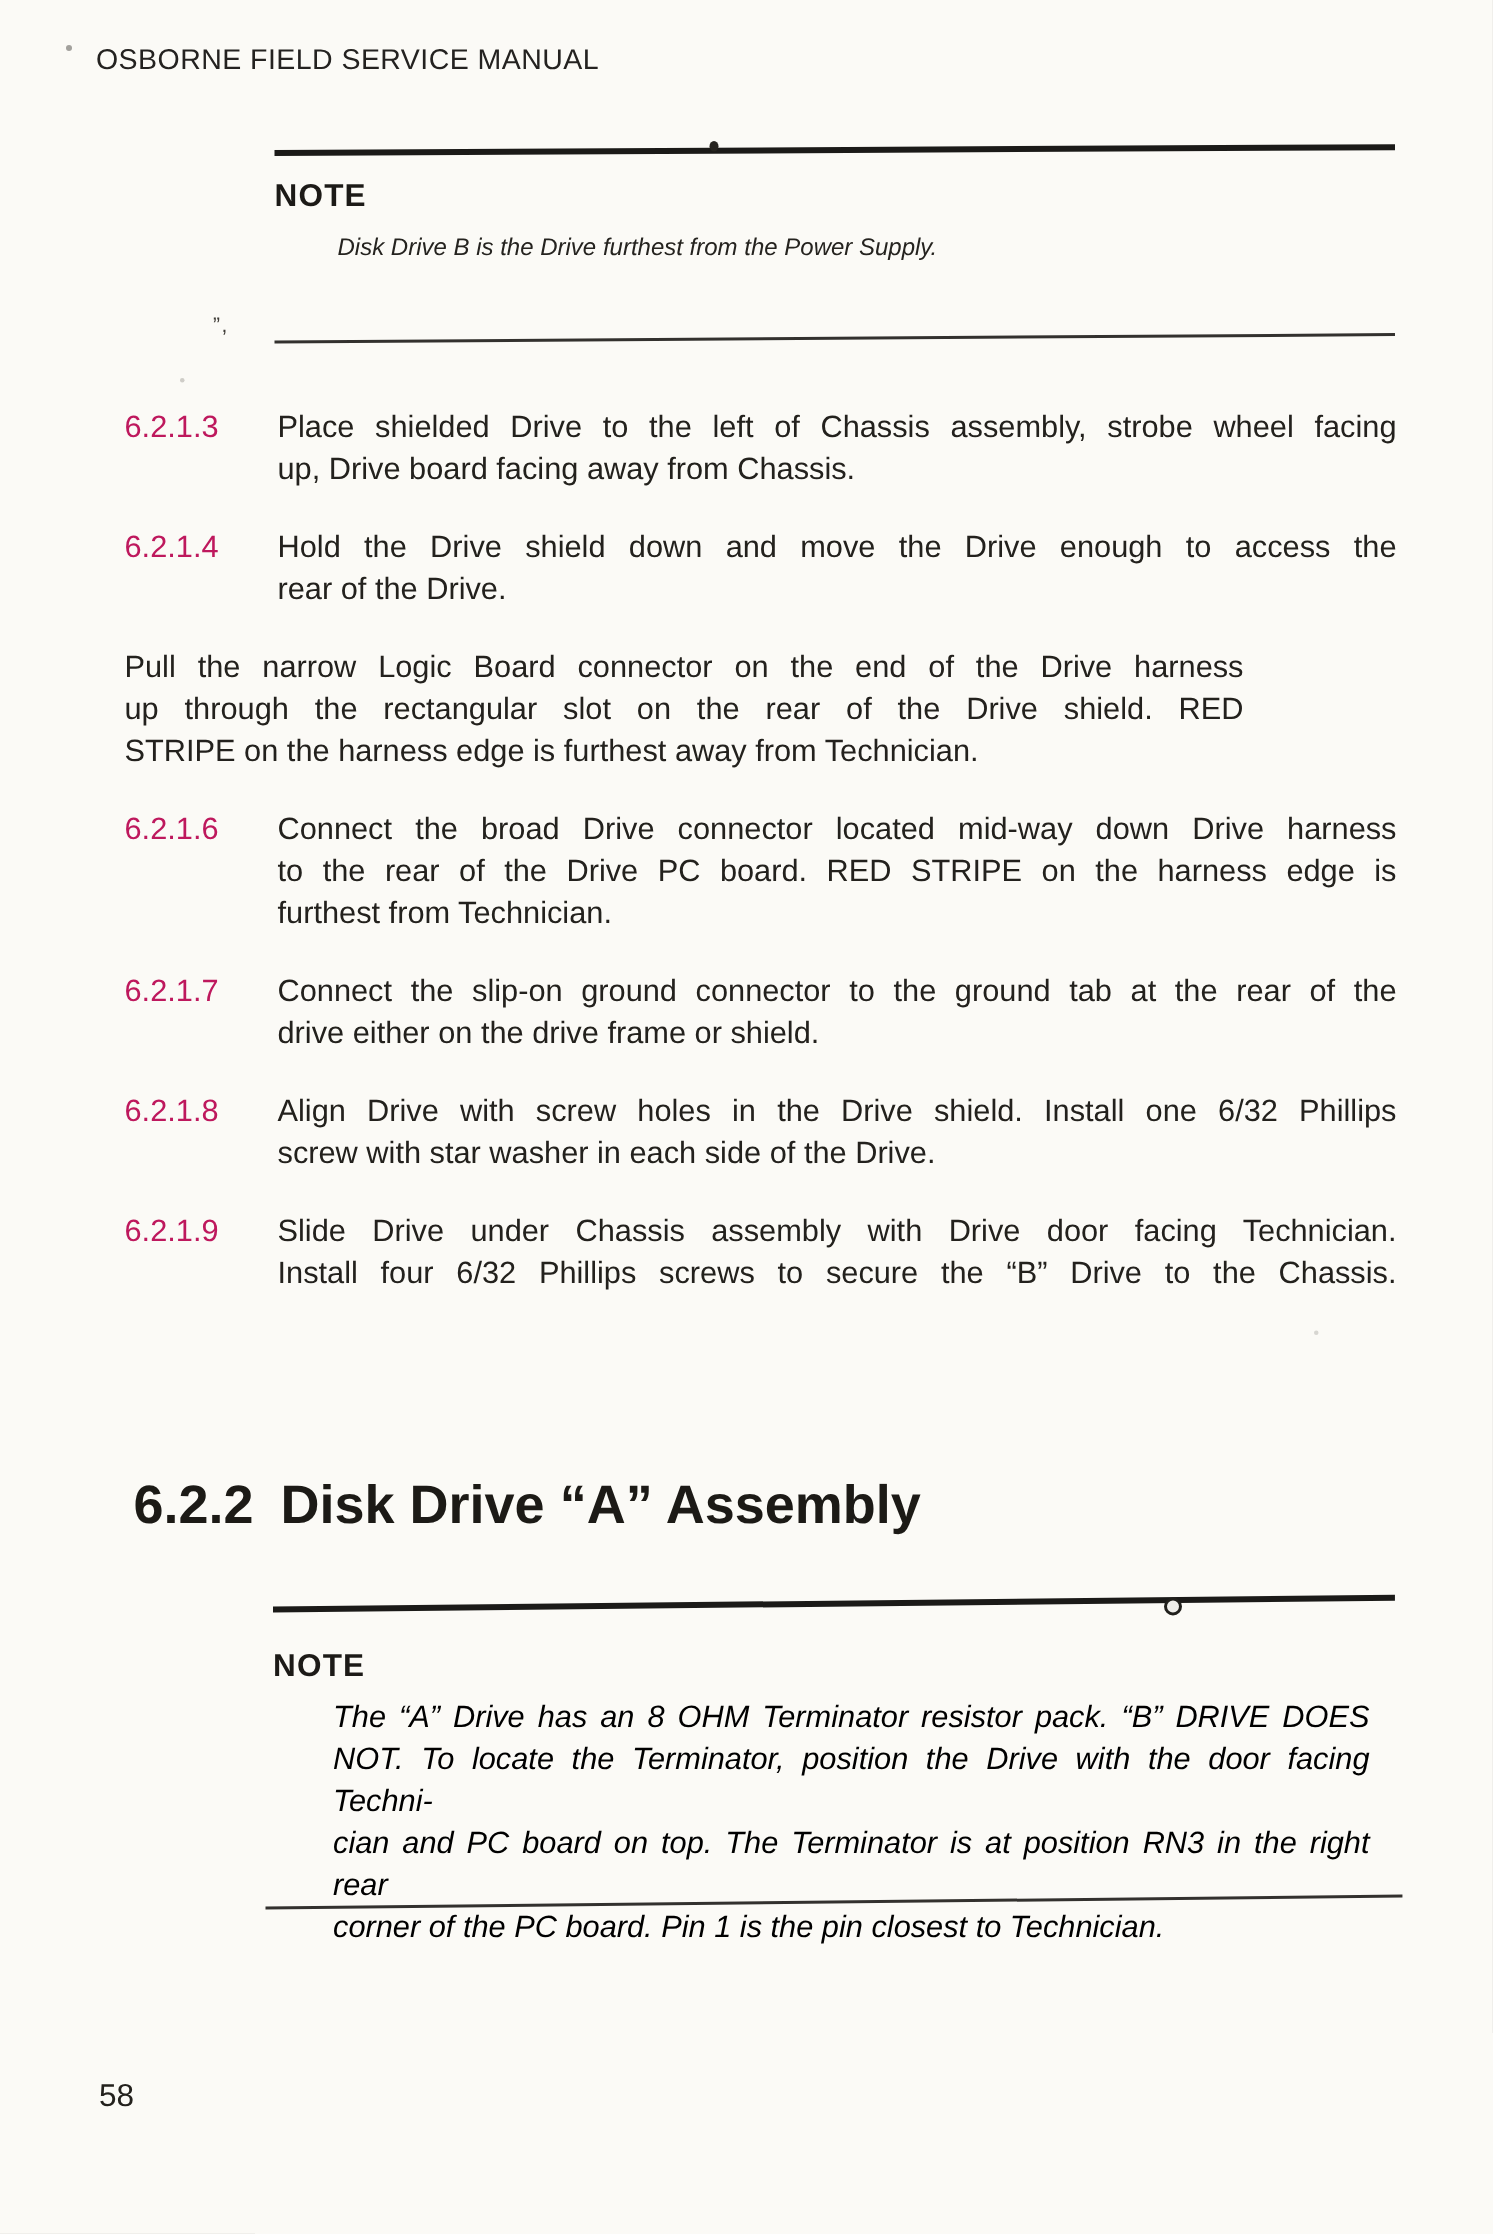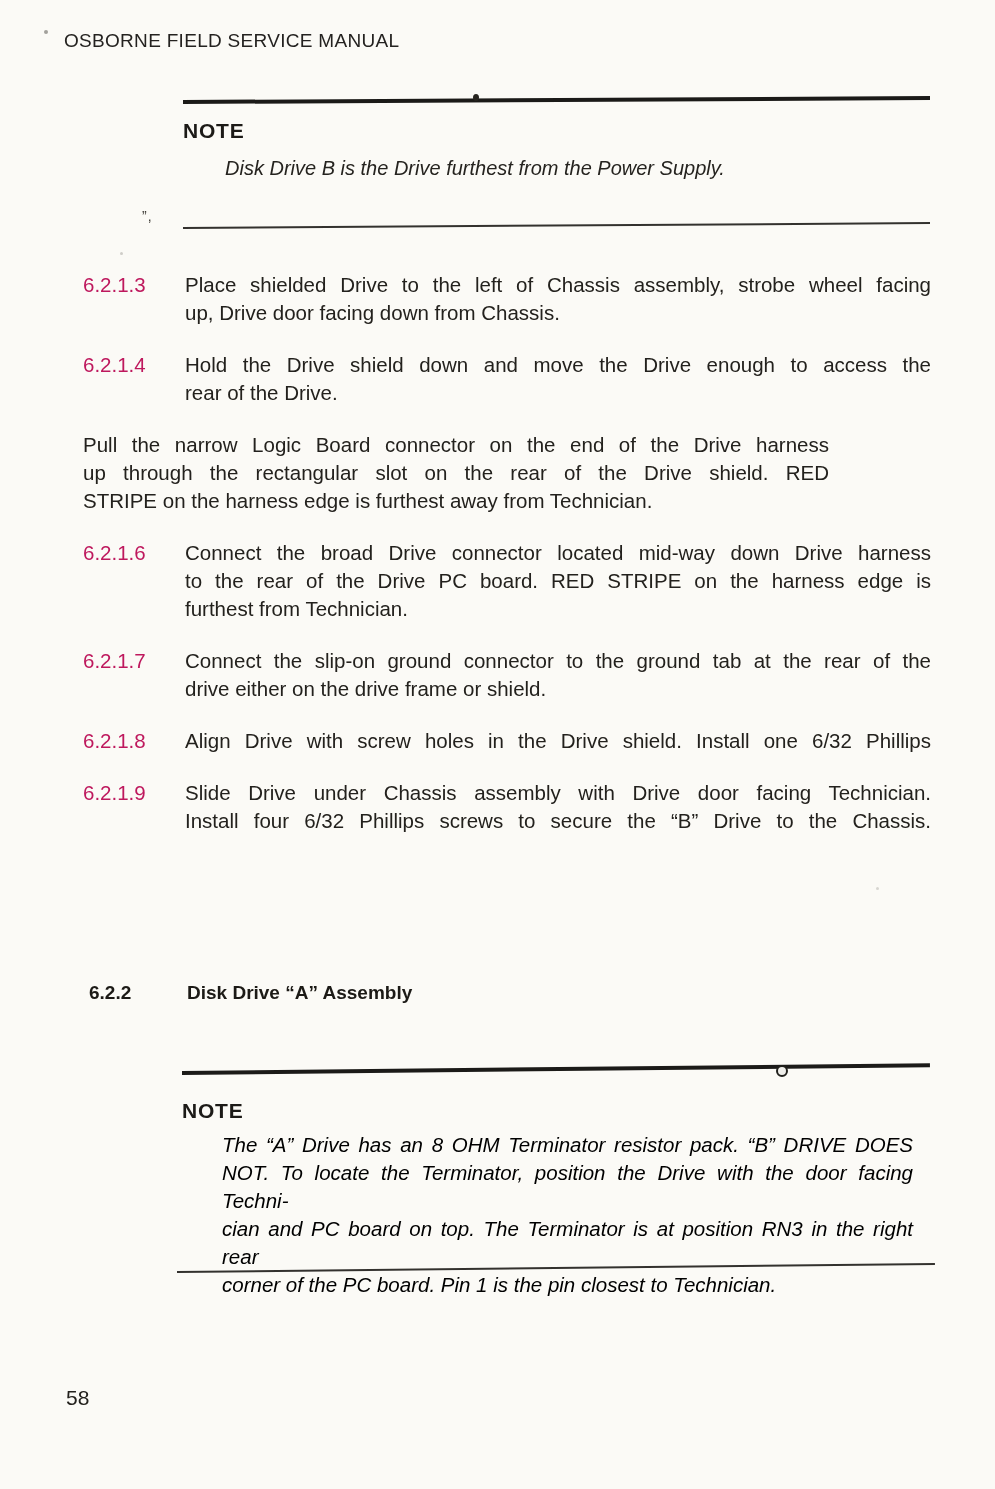--- a/index.html
+++ b/index.html
@@ -25,36 +25,36 @@
 
   .note-title {
     text-align:left;
     font-weight:bold;
     font-size:21px;
     letter-spacing:0.8px;
     color:#1c1a17;
   }
   .note-body-italic {
     font-style:italic;
-    font-size:20px;
+    font-size:16px;
     color:#25231f;
   }
 
   .steps { left:83px; top:271px; width:848px; }
   .step { display:flex; margin-bottom:24px; }
   .step-num {
     width:102px; flex:0 0 102px;
     font-size:20.5px; line-height:28px;
     color:#be185d;
   }
   .step-text { width:746px; font-size:20.5px; line-height:28px; color:#23211d; }
   .jline { text-align:justify; text-align-last:justify; }
   .lline { text-align:left; }
 
-  .section-heading { left:89px; top:982px; display:flex; font-weight:bold; font-size:19px; color:#1c1a16; }
+  .section-heading { left:89px; top:982px; display:flex; font-weight:bold; font-size:36px; color:#1c1a16; }
   .section-num { width:98px; flex:0 0 98px; }
 
   .note2-line { font-style:italic; font-size:20.5px; line-height:28px; color:#000000; }
 
   .page-number { left:66px; top:1386px; font-size:21px; color:#23211d; }
 
   .speck { position:absolute; background:#4a4741; border-radius:50%; }
   .dot-artifact { left:473px; top:94px; width:6px; height:7px; background:#26241f; border-radius:50%; }
   .quote-artifact { left:142px; top:208px; font-size:14px; color:#3d3a35; letter-spacing:1px; }
   .ring-artifact {
@@ -75,21 +75,21 @@
   <div class="abs note-title" style="left:183px; top:119px; width:747px;">NOTE</div>
   <div class="abs note-body-italic" style="left:225px; top:157px;">Disk Drive B is the Drive furthest from the Power Supply.</div>
   <div class="abs quote-artifact">”,</div>
   <div class="abs rule-thin" style="left:183px; top:227px; width:747px; height:2px; transform:rotate(-0.38deg);"></div>
 
   <div class="abs steps">
     <div class="step">
       <div class="step-num">6.2.1.3</div>
       <div class="step-text">
         <div class="jline">Place shielded Drive to the left of Chassis assembly, strobe wheel facing</div>
-        <div class="lline">up, Drive door facing down from Chassis.</div>
+        <div class="lline">up, Drive board facing away from Chassis.</div>
       </div>
     </div>
     <div class="step">
       <div class="step-num">6.2.1.4</div>
       <div class="step-text">
         <div class="jline">Hold the Drive shield down and move the Drive enough to access the</div>
         <div class="lline">rear of the Drive.</div>
       </div>
     </div>
     <div class="step">
@@ -111,20 +111,21 @@
       <div class="step-num">6.2.1.7</div>
       <div class="step-text">
         <div class="jline">Connect the slip-on ground connector to the ground tab at the rear of the</div>
         <div class="lline">drive either on the drive frame or shield.</div>
       </div>
     </div>
     <div class="step">
       <div class="step-num">6.2.1.8</div>
       <div class="step-text">
         <div class="jline">Align Drive with screw holes in the Drive shield. Install one 6/32 Phillips</div>
+        <div class="lline">screw with star washer in each side of the Drive.</div>
       </div>
     </div>
     <div class="step">
       <div class="step-num">6.2.1.9</div>
       <div class="step-text">
         <div class="jline">Slide Drive under Chassis assembly with Drive door facing Technician.</div>
         <div class="jline">Install four 6/32 Phillips screws to secure the “B” Drive to the Chassis.</div>
       </div>
     </div>
   </div>

